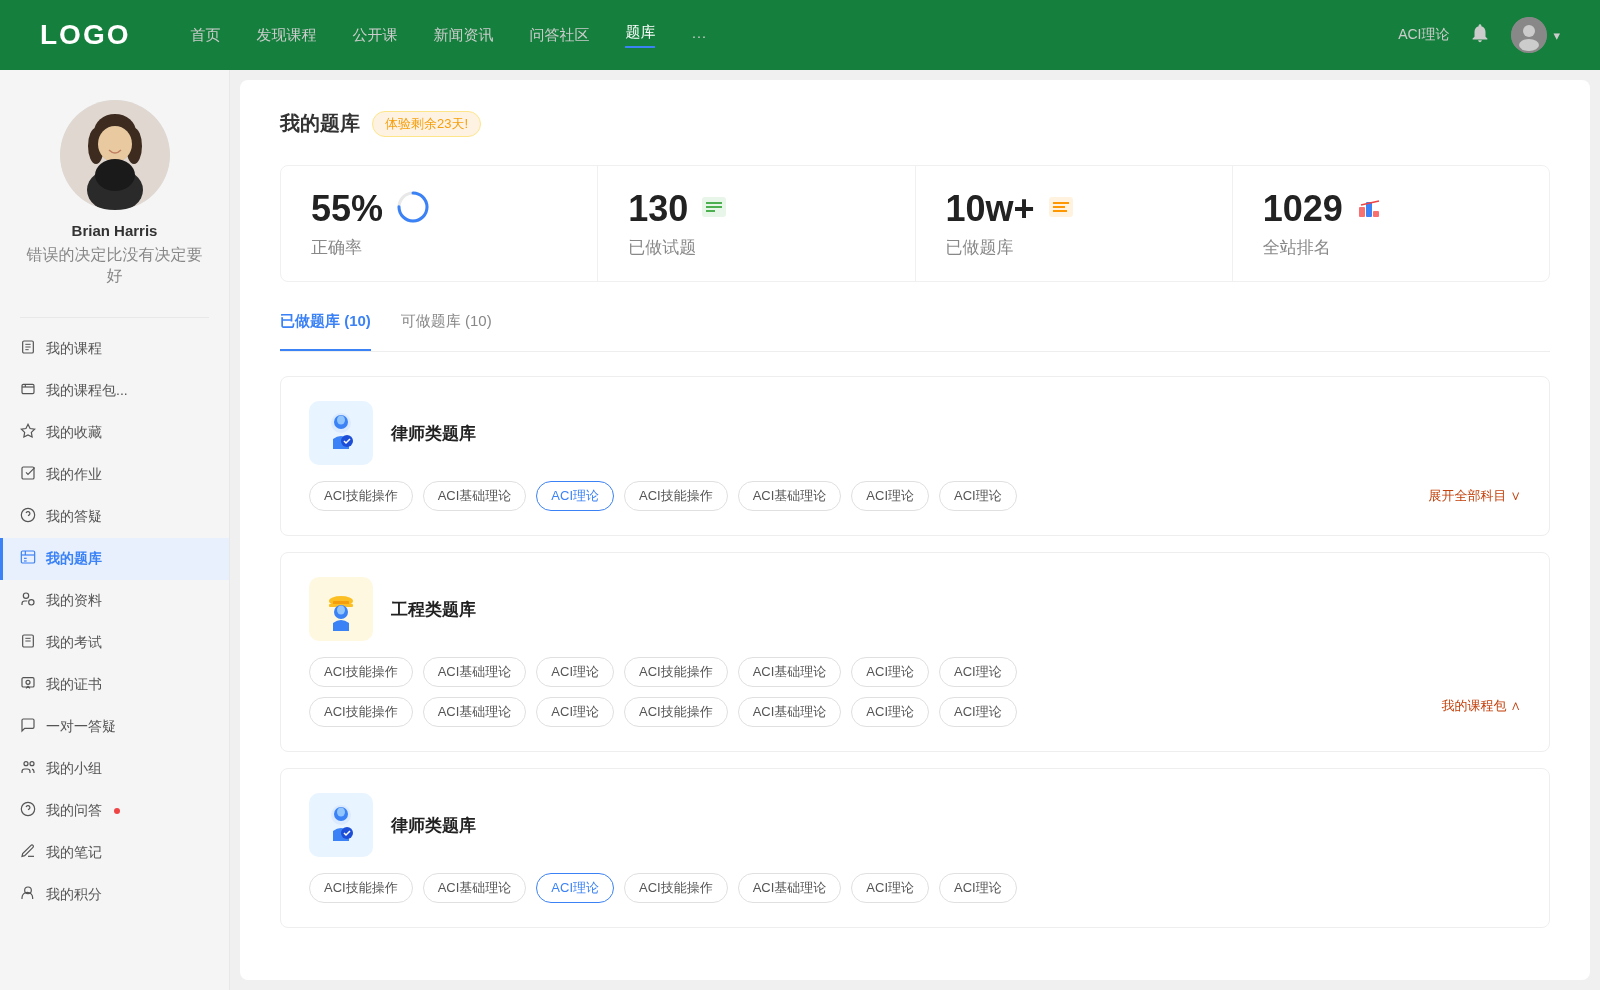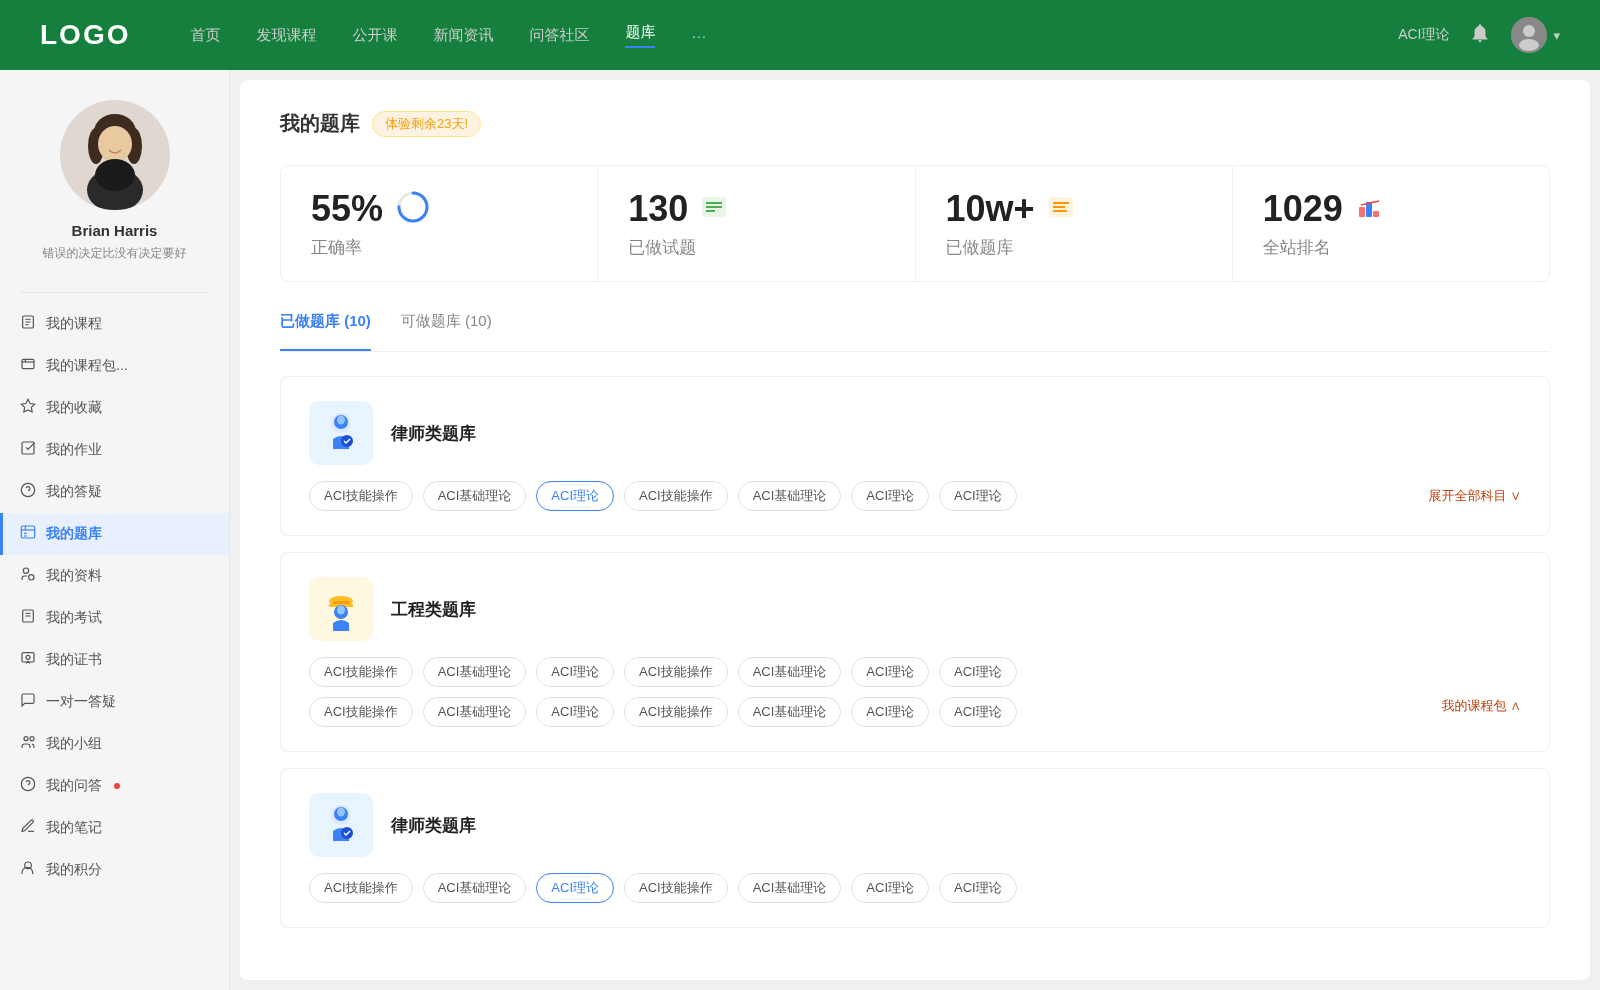--- a/index.html
+++ b/index.html
@@ -19,21 +19,21 @@
     .avatar-circle { width: 36px; height: 36px; border-radius: 50%; background: #888; overflow: hidden; display: flex; align-items: center; justify-content: center; }
 
     
     .page-body { display: flex; min-height: calc(100vh - 70px); background: #f0f0f0; }
 
     
     .sidebar { width: 230px; background: #f5f5f5; padding: 30px 0 20px; flex-shrink: 0; border-right: 1px solid #e8e8e8; }
     .sidebar-profile { text-align: center; padding: 0 20px 20px; }
     .profile-avatar { width: 110px; height: 110px; border-radius: 50%; margin: 0 auto 12px; background: #ddd; overflow: hidden; display: flex; align-items: center; justify-content: center; }
     .profile-name { font-size: 15px; font-weight: 600; color: #333; margin-bottom: 6px; }
-    .profile-motto { font-size: 12px; color: #888; }
+    .profile-motto { font-size: 16px; color: #888; }
     .sidebar-divider { height: 1px; background: #e8e8e8; margin: 10px 20px; }
     .sidebar-item { display: flex; align-items: center; gap: 10px; padding: 11px 20px; cursor: pointer; font-size: 14px; color: #555; position: relative; }
     .sidebar-item.active { color: #3b82f6; background: #e8f0fe; }
     .sidebar-item.active::before { content: ''; position: absolute; left: 0; top: 0; bottom: 0; width: 3px; background: #3b82f6; }
     .sidebar-icon { font-size: 16px; color: inherit; }
     .dot-red { width: 6px; height: 6px; background: #ef4444; border-radius: 50%; display: inline-block; margin-left: 2px; }
 
     
     .main-content { flex: 1; background: #fff; margin: 10px; border-radius: 8px; padding: 30px 40px; overflow-y: auto; }
 

